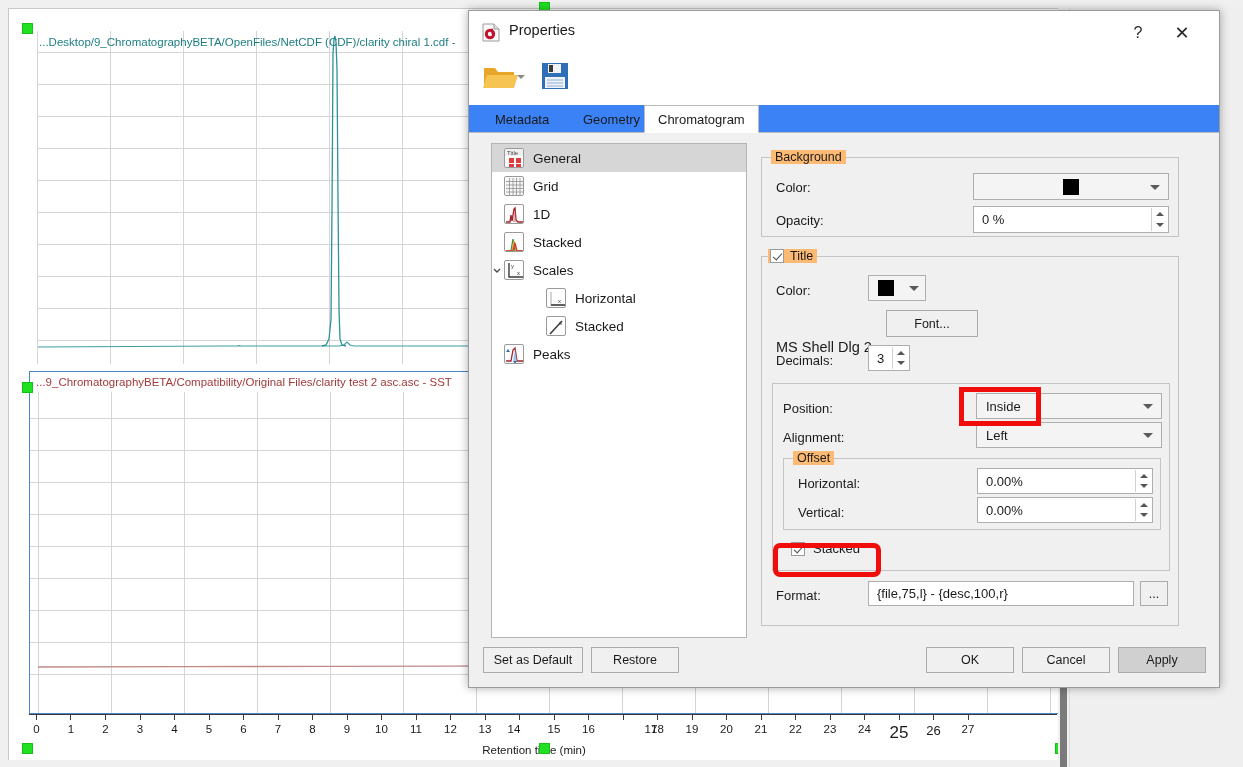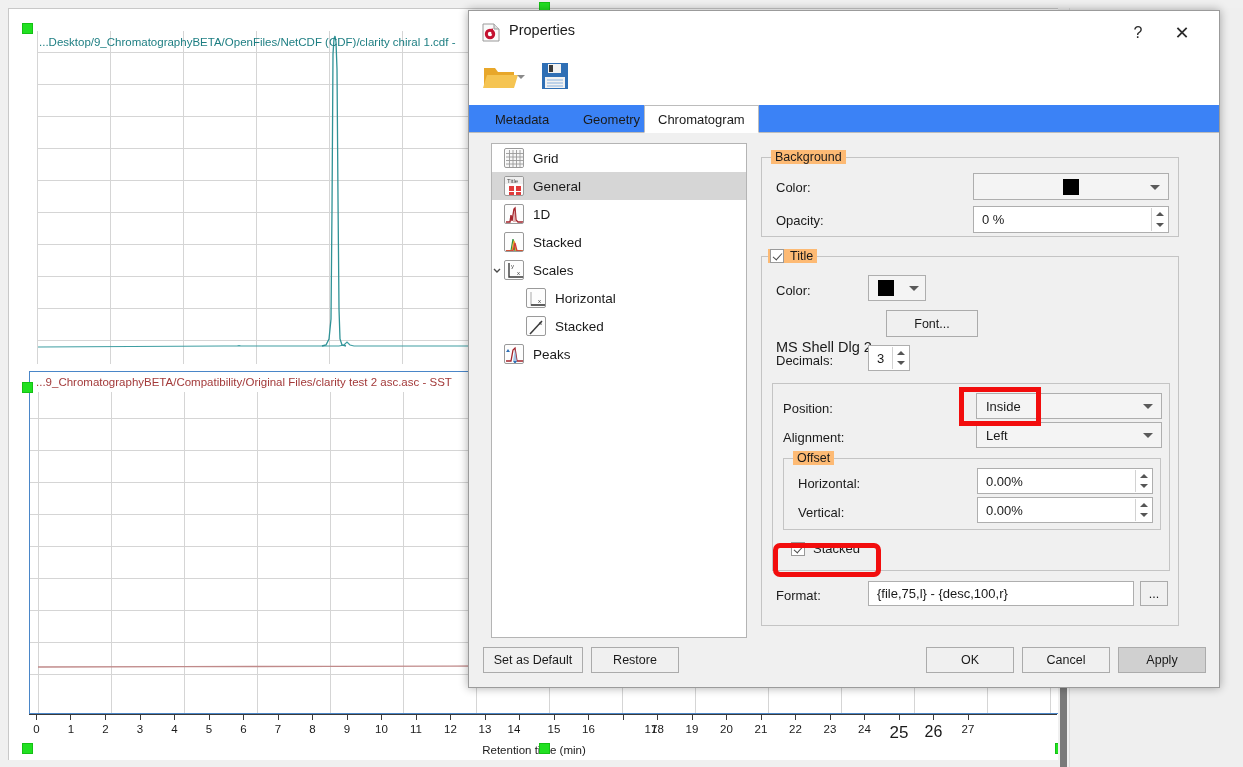--- a/index.html
+++ b/index.html
@@ -107,21 +107,21 @@
   
   .tree {
     position:absolute; left:22px; top:132px; width:256px; height:495px;
     background:#fff; border:1px solid #b4b4b4; overflow:hidden;
   }
   .tree-item {
     position:relative; height:28px; display:flex; align-items:center;
     font-size:13.5px; color:#1a1a1a; cursor:pointer; padding-left:12px;
   }
   .tree-item.selected { background:#d6d6d6; }
-  .tree-item.child { padding-left:34px; }
+  .tree-item.child { padding-left:54px; }
   .tree-caret {
     position:absolute; left:-10px; top:9px; width:10px; height:10px;
   }
   .tree-icon {
     width:20px; height:20px; margin-right:9px; flex:0 0 20px;
     border:1px solid #9a9a9a; border-radius:2px; background:#fdfdfd;
     position:relative; overflow:hidden;
   }
 
   
@@ -332,21 +332,21 @@
           <div style="position: absolute; font-size: 11.5px; color: rgb(26, 26, 26); text-align: center; width: 24px; left: 567.5px; top: 0px;">16</div>
           <div style="position: absolute; font-size: 11.5px; color: rgb(26, 26, 26); text-align: center; width: 24px; left: 602px; top: 0px; margin-left: 28px;">17</div>
           <div style="position: absolute; font-size: 11.5px; color: rgb(26, 26, 26); text-align: center; width: 24px; left: 636.5px; top: 0px;">18</div>
           <div style="position: absolute; font-size: 11.5px; color: rgb(26, 26, 26); text-align: center; width: 24px; left: 671px; top: 0px;">19</div>
           <div style="position: absolute; font-size: 11.5px; color: rgb(26, 26, 26); text-align: center; width: 24px; left: 705.5px; top: 0px;">20</div>
           <div style="position: absolute; font-size: 11.5px; color: rgb(26, 26, 26); text-align: center; width: 24px; left: 740px; top: 0px;">21</div>
           <div style="position: absolute; font-size: 11.5px; color: rgb(26, 26, 26); text-align: center; width: 24px; left: 774.5px; top: 0px;">22</div>
           <div style="position: absolute; font-size: 11.5px; color: rgb(26, 26, 26); text-align: center; width: 24px; left: 809px; top: 0px;">23</div>
           <div style="position: absolute; font-size: 11.5px; color: rgb(26, 26, 26); text-align: center; width: 24px; left: 843.5px; top: 0px;">24</div>
           <div style="position: absolute; font-size: 17px; color: rgb(26, 26, 26); text-align: center; width: 24px; left: 878px; top: 0px;">25</div>
-          <div style="position: absolute; font-size: 16px; color: rgb(26, 26, 26); text-align: center; width: 24px; left: 912.5px; top: 0px;">26</div>
+          <div style="position: absolute; font-size: 13px; color: rgb(26, 26, 26); text-align: center; width: 24px; left: 912.5px; top: 0px;">26</div>
           <div style="position: absolute; font-size: 11.5px; color: rgb(26, 26, 26); text-align: center; width: 24px; left: 947px; top: 0px;">27</div>
         </div>
       <div class="axis-label" style="top:38px; width:1050px;">Retention time (min)</div>
     </div>
   </div>
 
   <div class="sel-handle" style="left:22px; top:23px;"></div>
   <div class="sel-handle" style="left:22px; top:382px;"></div>
   <div class="sel-handle" style="left:22px; top:743px;"></div>
   <div class="sel-handle" style="left:539px; top:743px;"></div>
@@ -392,50 +392,50 @@
     </svg>
   </div>
 
   <div class="tabs">
     <div class="tab" style="left:12px;">Metadata</div>
     <div class="tab" style="left:100px;">Geometry</div>
     <div class="tab active" style="left:175px;">Chromatogram</div>
   </div>
 
   <div class="tree">
+    <div class="tree-item selected">
+      <span class="tree-icon">
+        <svg viewBox="0 0 20 20" width="20" height="20">
+          <rect x="0" y="0" width="20" height="7" fill="#efefef"></rect>
+          <text x="2" y="6" font-size="6" fill="#444" font-family="Liberation Sans, sans-serif">Title</text>
+          <rect x="4" y="9" width="5" height="5" fill="#e03b3b"></rect>
+            <rect x="11" y="9" width="5" height="5" fill="#e03b3b"></rect>
+          <rect x="4" y="15" width="5" height="4" fill="#e03b3b"></rect>
+            <rect x="11" y="15" width="5" height="4" fill="#e03b3b"></rect>
+        </svg>
+      </span>
+      <span>General</span>
+    </div>
     <div class="tree-item">
       <span class="tree-icon">
         <svg viewBox="0 0 20 20" width="20" height="20">
           <rect x="1" y="1" width="18" height="18" fill="#f7f7f7"></rect>
           <g stroke="#9a9a9a" stroke-width="0.9">
             <line x1="4.5" y1="1" x2="4.5" y2="19"></line>
               <line x1="8" y1="1" x2="8" y2="19"></line>
             <line x1="11.5" y1="1" x2="11.5" y2="19"></line>
               <line x1="15" y1="1" x2="15" y2="19"></line>
             <line x1="1" y1="4.5" x2="19" y2="4.5"></line>
               <line x1="1" y1="8" x2="19" y2="8"></line>
             <line x1="1" y1="11.5" x2="19" y2="11.5"></line>
               <line x1="1" y1="15" x2="19" y2="15"></line>
           </g>
         </svg>
       </span>
       <span>Grid</span>
-    </div>
-    <div class="tree-item selected">
-      <span class="tree-icon">
-        <svg viewBox="0 0 20 20" width="20" height="20">
-          <rect x="0" y="0" width="20" height="7" fill="#efefef"></rect>
-          <text x="2" y="6" font-size="6" fill="#444" font-family="Liberation Sans, sans-serif">Title</text>
-          <rect x="4" y="9" width="5" height="5" fill="#e03b3b"></rect>
-            <rect x="11" y="9" width="5" height="5" fill="#e03b3b"></rect>
-          <rect x="4" y="15" width="5" height="4" fill="#e03b3b"></rect>
-            <rect x="11" y="15" width="5" height="4" fill="#e03b3b"></rect>
-        </svg>
-      </span>
-      <span>General</span>
     </div>
     <div class="tree-item">
       <span class="tree-icon">
         <svg viewBox="0 0 20 20" width="20" height="20">
           <path d="M1 17 L5 17 L6 10 L7 16 L9 4 L10 3 L11 15 L13 17 L19 17" fill="none" stroke="#a3232b" stroke-width="1.4"></path>
           <path d="M8 17 L9 6 L10 5 L11 17 Z" fill="#d48d8d" opacity="0.7"></path>
         </svg>
       </span>
       <span>1D</span>
     </div>

